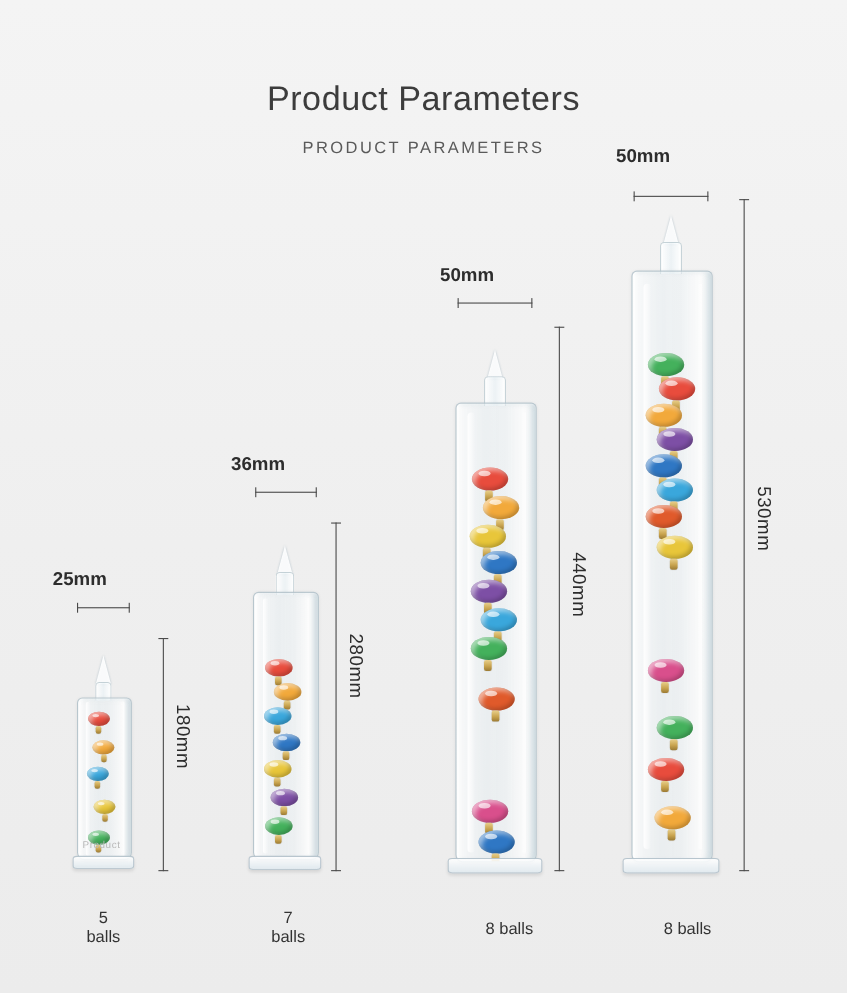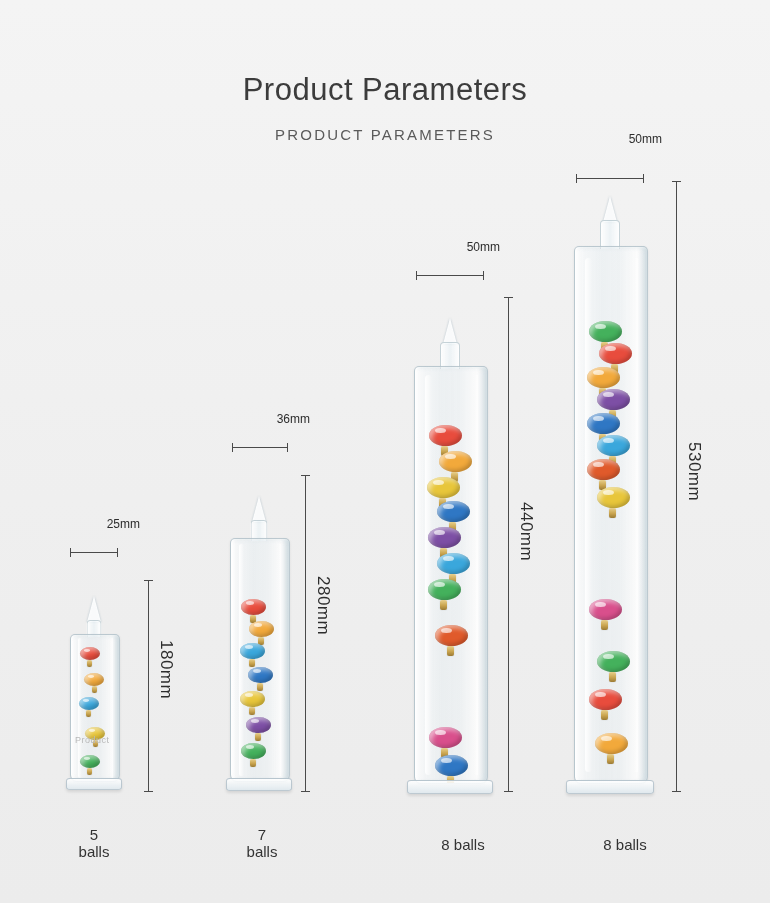--- a/index.html
+++ b/index.html
@@ -17,21 +17,21 @@
     position:absolute;left:0;right:0;top:72px;text-align:center;
     font-size:31px;color:#3c3c3c;letter-spacing:0.5px;
   }
   .subtitle{
     position:absolute;left:0;right:0;top:126px;text-align:center;
     font-size:15px;color:#5a5a5a;letter-spacing:2.2px;
   }
 
   
   .dim-top{
-    position:absolute;text-align:right;font-size:12px;color:#2d2d2d;
+    position:absolute;text-align:left;font-size:17px;color:#2d2d2d;font-weight:bold;
   }
   .dim-vert{
     position:absolute;font-size:17px;color:#2d2d2d;
     writing-mode:vertical-rl;text-orientation:mixed;letter-spacing:0.5px;
   }
   .caption{
     position:absolute;text-align:center;font-size:15px;color:#333;line-height:17px;
   }
 
   
@@ -101,21 +101,21 @@
   .ball:after{ 
     content:"";position:absolute;left:18%;top:14%;width:34%;height:26%;
     border-radius:50%;background:rgba(255,255,255,.65);
   }
   .tag{
     position:absolute;border-radius:2px;
     background:linear-gradient(180deg,#e8cf8a,#c9a44f 55%,#9c7b34);
     box-shadow:0 0 1px rgba(0,0,0,.3);
   }
   .wm{
-    position:absolute;font-size:9px;color:#b9b9b9;letter-spacing:.5px;
+    position:absolute;font-size:9px;color:#b9b9b9;letter-spacing:.5px;margin-top:28px;
   }
 </style>
 </head>
 <body>
 
 <div class="stage">
 
   <div class="title">Product Parameters</div>
   <div class="subtitle">PRODUCT PARAMETERS</div>
 

